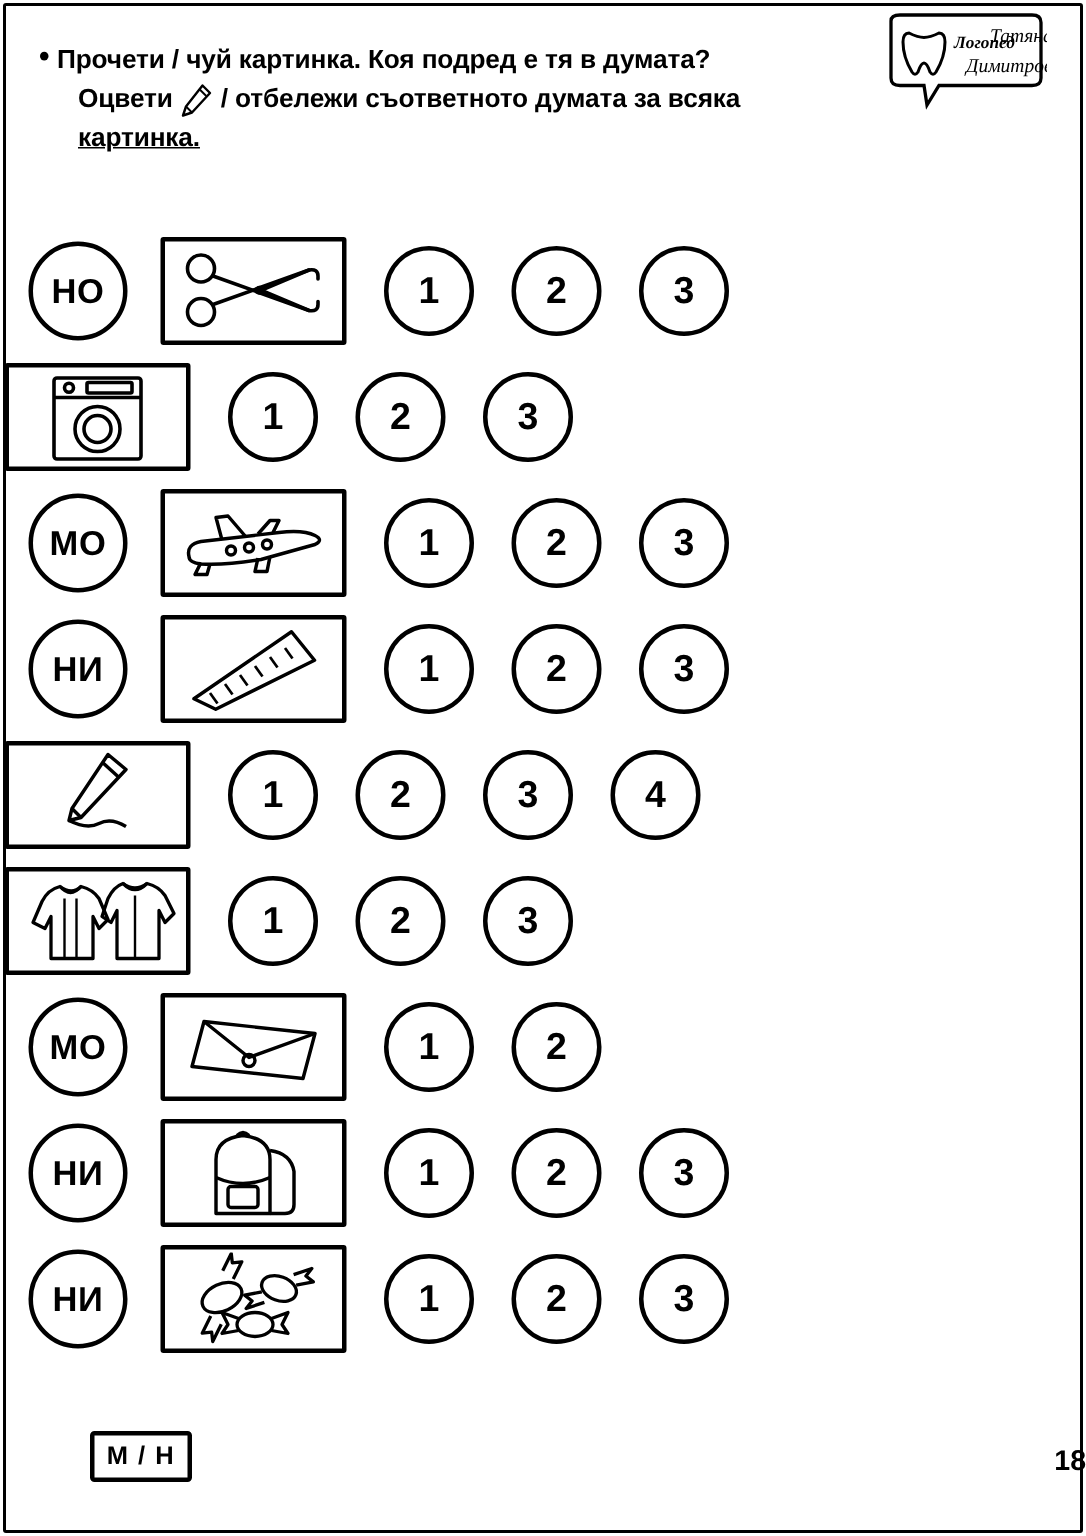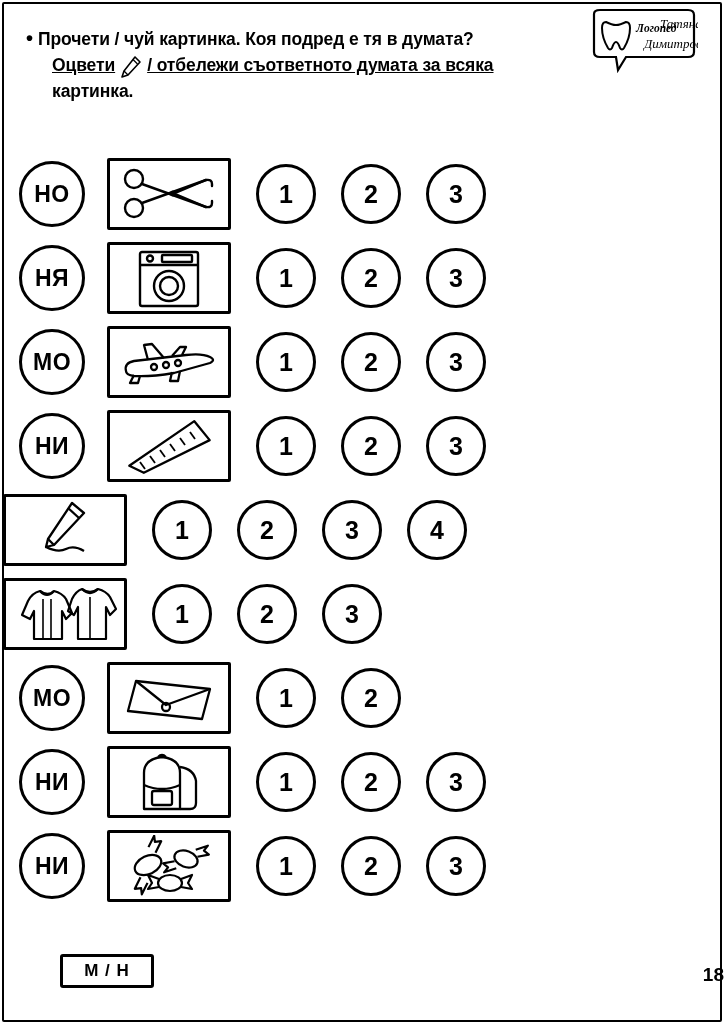--- a/index.html
+++ b/index.html
@@ -42,22 +42,22 @@
     line-height: 26px;
     letter-spacing: -0.1px;
   }
   .bullet {
     width: 12px;
     flex: 0 0 12px;
     font-size: 20px;
     line-height: 24px;
     margin-left: -10px;
   }
-  .instr-line.second { margin-left: 16px; text-decoration: underline; }
-  .instr-line.third  { margin-left: 16px; }
+  .instr-line.second { margin-left: 16px; }
+  .instr-line.third  { margin-left: 16px; text-decoration: underline; }
 
   .pencil-icon {
     display: inline-block;
     width: 26px;
     height: 24px;
     position: relative;
     top: 3px;
     margin: 0 3px;
   }
 
@@ -139,21 +139,21 @@
     font-size: 25px;
     font-weight: bold;
     margin-right: 25px;
   }
 
   
   .footer-badge {
     position: absolute;
     left: 60px;
     bottom: 36px;
-    width: 94px;
+    width: 68px;
     height: 34px;
     border: 3px solid #000;
     border-radius: 3px;
     display: flex;
     align-items: center;
     justify-content: center;
     font-size: 17px;
     font-weight: bold;
     letter-spacing: 1px;
   }
@@ -229,23 +229,20 @@
       </div>
     </div>
     <div class="nums">
       <div class="num-circle">1</div>
       <div class="num-circle">2</div>
       <div class="num-circle">3</div>
     </div>
   </div>
 
   <div class="row">
-    <div class="syl-wrap">
-      <div class="syl-circle">НЯ</div>
-    </div>
     <div class="pic-wrap">
       <div class="pic-box">
         <svg viewBox="0 0 110 62" width="110" height="62">
           <g fill="none" stroke="#000" stroke-width="2.4">
             <rect x="26" y="5" width="58" height="54" rx="2"></rect>
             <line x1="26" y1="18" x2="84" y2="18"></line>
             <circle cx="55" cy="39" r="15"></circle>
             <circle cx="55" cy="39" r="9"></circle>
             <circle cx="36" cy="11.5" r="3"></circle>
             <rect x="48" y="8" width="30" height="7" rx="1"></rect>

